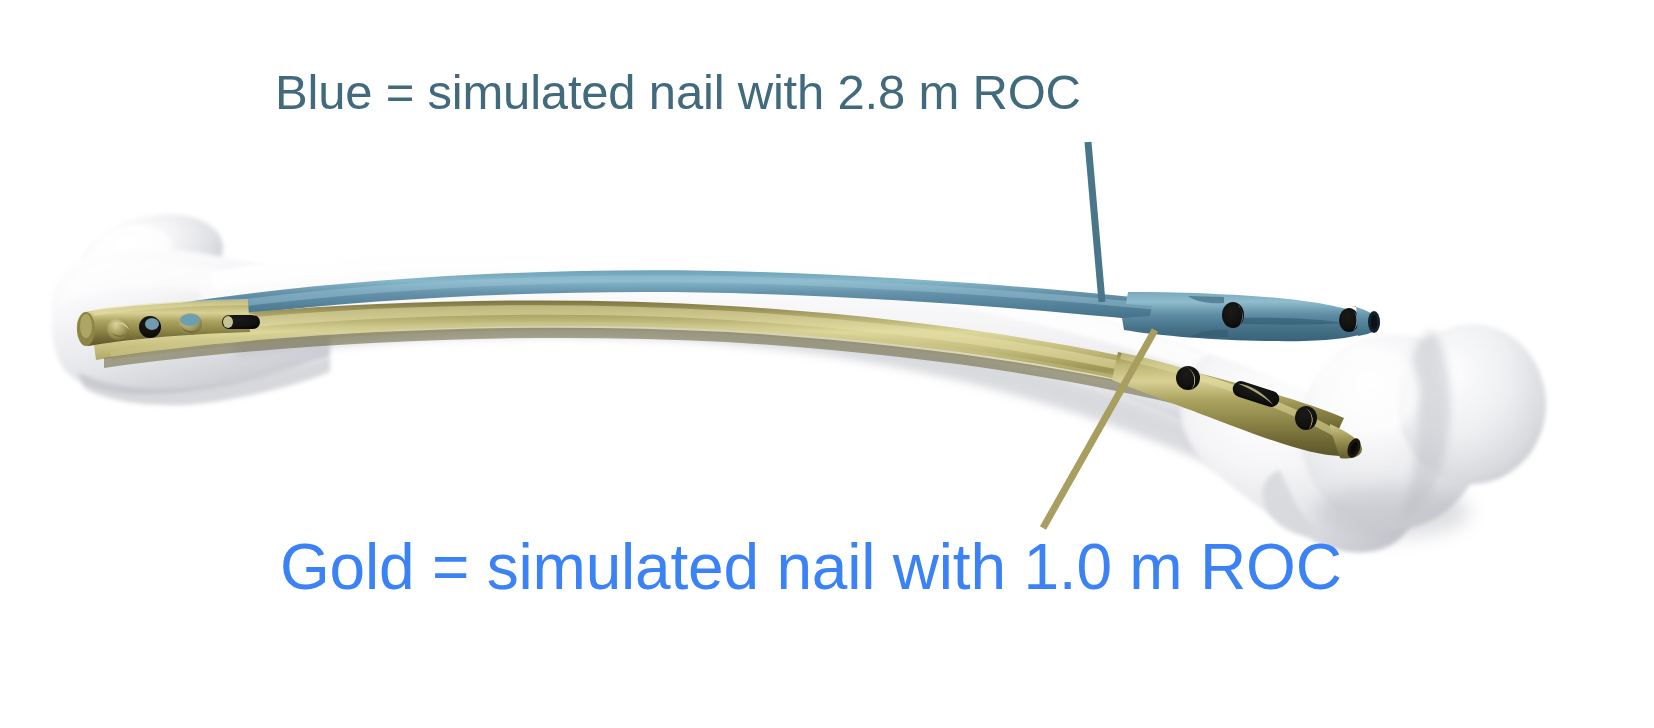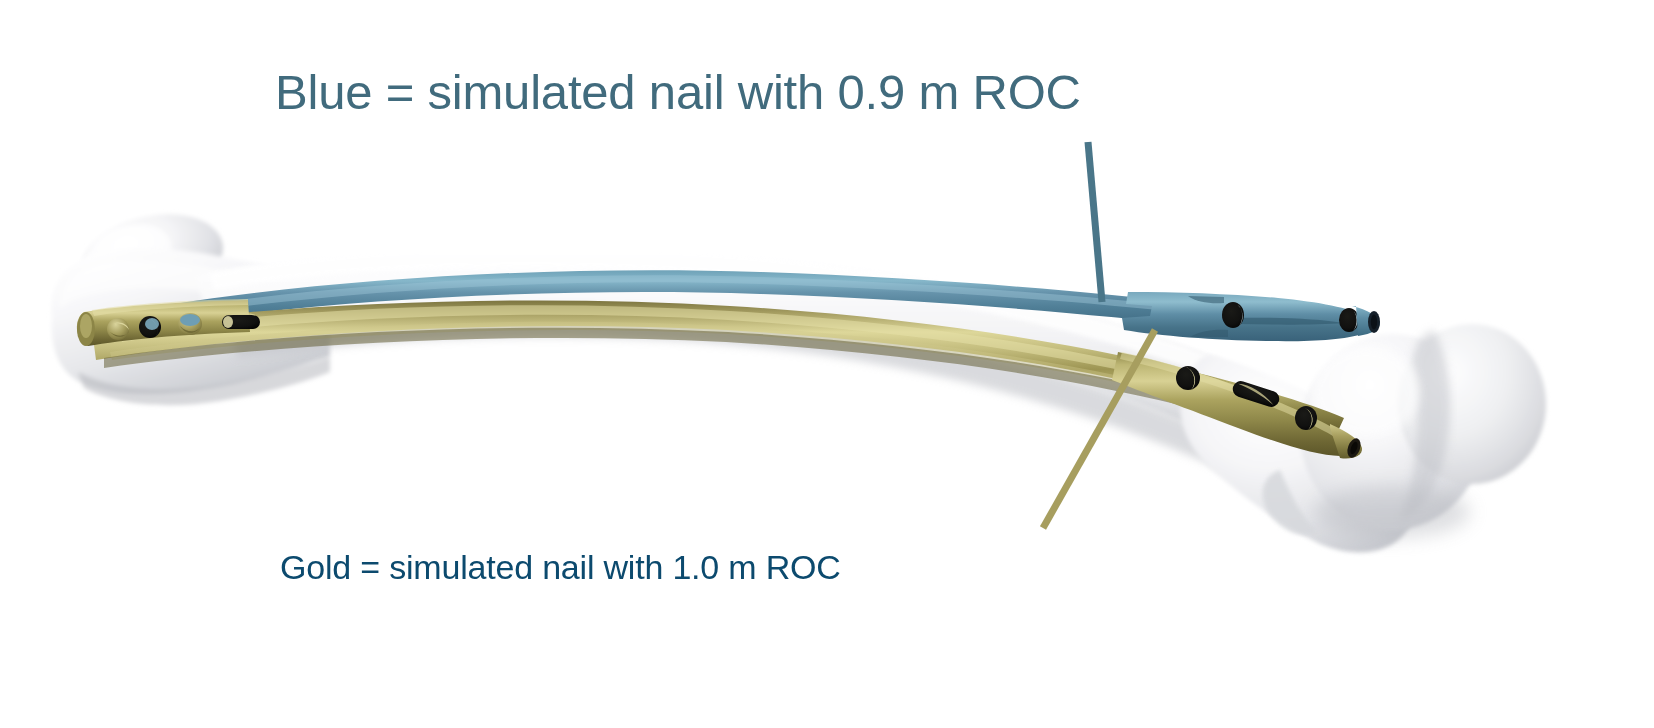--- a/index.html
+++ b/index.html
@@ -33,23 +33,23 @@
   #legend-blue-label {
     left: 275px;
     top: 63px;
     font-size: 49px;
     line-height: 58px;
     color: #416B7D;
   }
   #legend-gold-label {
     left: 280px;
     top: 538px;
-    font-size: 34px;
+    font-size: 64px;
     line-height: 58px;
-    color: #0c4a6e;
+    color: #3b82f6;
   }
 </style>
 </head>
 <body>
 
 <div id="stage">
 
   <svg id="figure-svg" viewBox="0 0 1654 728" xmlns="http://www.w3.org/2000/svg">
     <defs>
 
@@ -431,17 +431,17 @@
         <ellipse cx="1354" cy="448" rx="3" ry="6.5" fill="#0A0906" transform="rotate(20 1354 448)"></ellipse>
       </g>
     </g>
 
     <g>
       <path d="M 1088 142 L 1102 302" stroke="#4A7689" stroke-width="7" stroke-linecap="butt" fill="none"></path>
       <path d="M 1155 330 L 1043 528" stroke="#A79E5F" stroke-width="7" stroke-linecap="butt" fill="none"></path>
     </g>
   </svg>
 
-  <div class="legend-text" id="legend-blue-label">Blue = simulated nail with 0.9 m ROC</div>
+  <div class="legend-text" id="legend-blue-label">Blue = simulated nail with 2.8 m ROC</div>
 
   <div class="legend-text" id="legend-gold-label">Gold = simulated nail with 1.0 m ROC</div>
 
 </div>
 
 </body></html>

